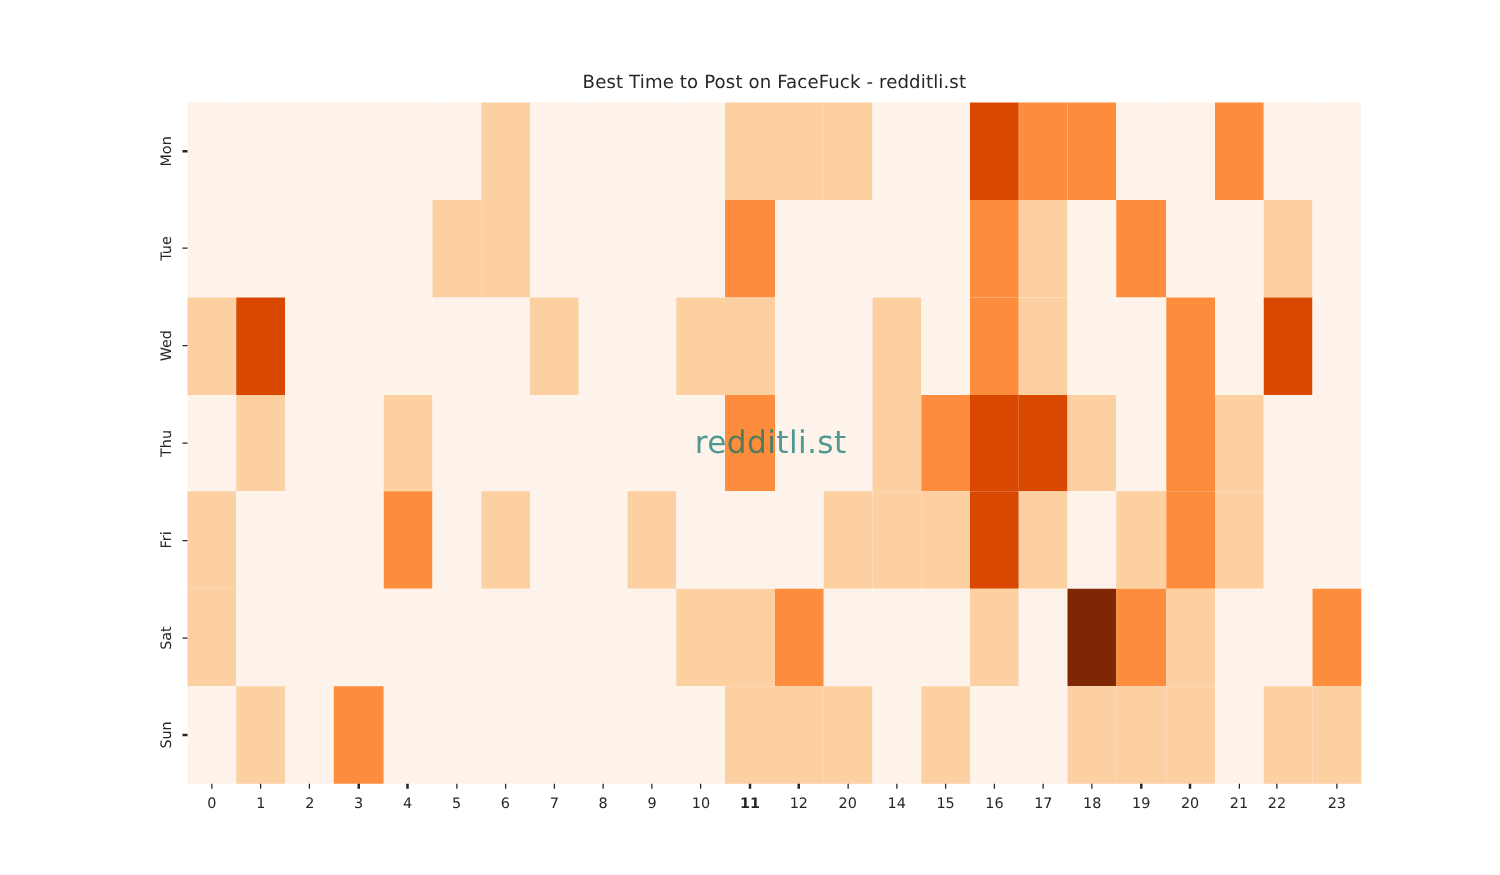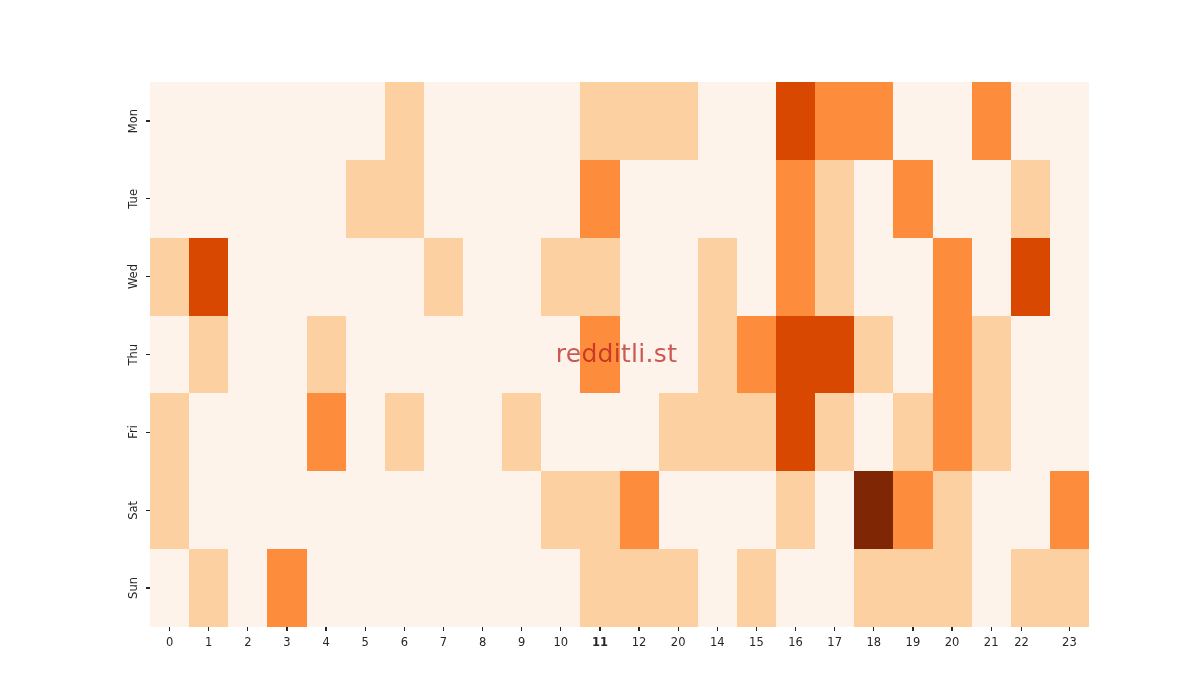--- a/index.html
+++ b/index.html
@@ -57,21 +57,21 @@
     top: 0;
     width: 939px;
     height: 545px;
     display: flex;
     align-items: center;
     justify-content: center;
     pointer-events: none;
   }
   #watermark span {
     font-size: 25px;
-    color: #b91c1c;
+    color: #0f766e;
     opacity: 0.72;
     letter-spacing: 0.3px;
     transform: translate(-3px, -1px);
   }
   
   #y-axis {
     position: absolute;
     left: 0px;
     top: 82px;
     width: 150px;
@@ -127,20 +127,21 @@
     margin-top: 4px;
     font-size: 11.5px;
     color: #262626;
   }
 </style>
 </head>
 <body>
 
 <div id="figure">
 
+  <div id="chart-title">Best Time to Post on FaceFuck - redditli.st</div>
 
   <div id="plot-area">
     <div id="heatmap-grid">
         <div class="heat-cell" style="background: rgb(254, 243, 234);"></div>
         <div class="heat-cell" style="background: rgb(254, 243, 234);"></div>
         <div class="heat-cell" style="background: rgb(254, 243, 234);"></div>
         <div class="heat-cell" style="background: rgb(254, 243, 234);"></div>
         <div class="heat-cell" style="background: rgb(254, 243, 234);"></div>
         <div class="heat-cell" style="background: rgb(254, 243, 234);"></div>
         <div class="heat-cell" style="background: rgb(253, 208, 162);"></div>

